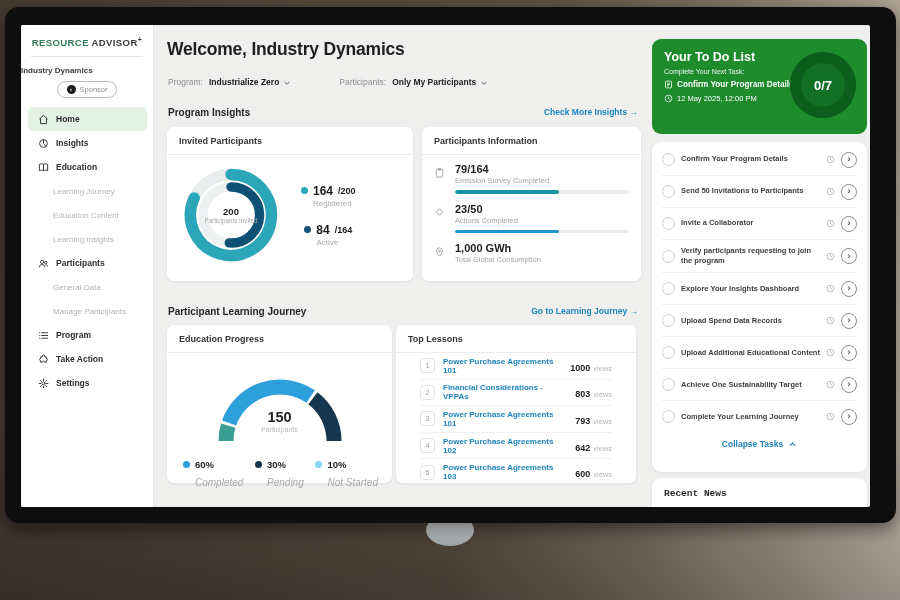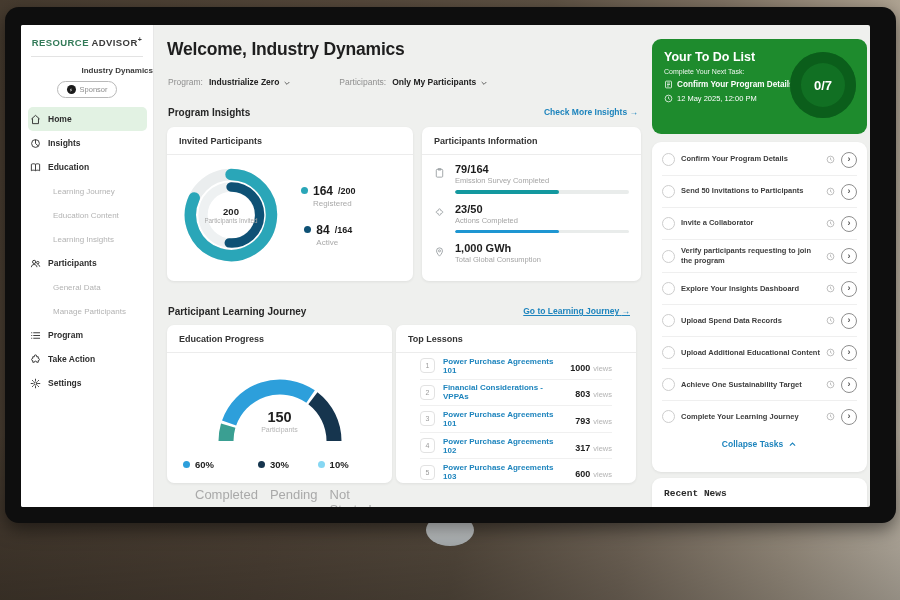--- a/index.html
+++ b/index.html
@@ -14,26 +14,26 @@
     border-radius:14px;box-shadow:0 6px 18px rgba(0,0,0,0.5);}
   .screen{position:absolute;left:16px;top:18px;width:849px;height:482px;background:#eff0ee;
     overflow:hidden;border-radius:2px;}
 
   
   .sidebar{position:absolute;left:0;top:0;width:133px;height:482px;background:#ffffff;
     border-right:1px solid #e7e7e7;box-sizing:border-box;}
   .logo{margin:11px 0 0 0;text-align:center;font-size:9.5px;font-weight:bold;letter-spacing:.4px;}
   .logo .g{color:#337a58;} .logo .d{color:#3a3a3a;} .logo sup{font-size:7px;}
   .logo-div{border:none;border-top:1px solid #e3e3e3;margin:8px 10px 0 10px;}
-  .org{margin-top:9px;text-align:right;font-size:8px;font-weight:bold;color:#3c3c3c;}
+  .org{margin-top:9px;text-align:left;font-size:8px;font-weight:bold;color:#3c3c3c;}
   .sponsor{margin:6px auto 0 auto;width:58px;height:15px;border:1px solid #b9b9b9;border-radius:9px;
     display:flex;align-items:center;justify-content:center;gap:4px;font-size:7.5px;color:#8d8d8d;background:#fff;}
   .sp-dot{width:9px;height:9px;border-radius:50%;background:#1b1b1b;display:flex;align-items:center;justify-content:center;}
   .nav{position:absolute;left:0;top:82px;width:133px;}
-  .nav-item{height:24px;margin:0 7px;padding-left:2px;border-radius:5px;display:flex;align-items:center;gap:7px;
+  .nav-item{height:24px;margin:0 7px;padding-left:10px;border-radius:5px;display:flex;align-items:center;gap:7px;
     font-size:8.5px;font-weight:bold;color:#2e2e2e;cursor:pointer;}
   .nav-item.active{background:#e2f2e3;}
   .nav-item svg{width:11px;height:11px;flex:0 0 auto;}
   .nav-sub{height:24px;margin:0 7px;padding-left:25px;display:flex;align-items:center;
     font-size:8px;color:#b3b3b3;cursor:pointer;}
 
   
   .main{position:absolute;left:133px;top:0;width:716px;height:482px;}
   .welcome{position:absolute;left:13px;top:14px;font-size:17.5px;font-weight:bold;color:#1e1e1e;letter-spacing:-.2px;}
   .filters{position:absolute;left:14px;top:52px;display:flex;align-items:center;gap:6px;font-size:8.5px;}
@@ -77,21 +77,21 @@
   
   .gauge-wrap{position:relative;width:150px;height:88px;margin:10px auto 0 auto;}
   .gauge-center{position:absolute;left:50%;top:46px;transform:translateX(-50%);text-align:center;width:80px;}
   .gauge-center .v{font-size:14.5px;font-weight:bold;color:#222;}
   .gauge-center .l{font-size:7px;color:#b5b5b5;margin-top:1px;}
   .ep-legend{display:flex;justify-content:space-between;padding:8px 14px 0 16px;}
   .ep-item .row1{display:flex;align-items:center;gap:5px;}
   .ep-dot{width:7px;height:7px;border-radius:50%;}
   .ep-dot.blue{background:#2d9fdb;} .ep-dot.navy{background:#16354e;} .ep-dot.light{background:#86d7f3;}
   .ep-pct{font-size:9.5px;font-weight:bold;color:#222;}
-  .ep-lab{font-size:13px;color:#a9a9a9;margin-left:12px;margin-top:17px;}
+  .ep-lab{font-size:10px;color:#a9a9a9;margin-left:12px;margin-top:7px;font-style:italic;}
 
   
   .tl-rows{padding:0 24px;}
   .tl-row{display:flex;align-items:center;height:25.6px;border-bottom:1px solid #f0f0f0;gap:8px;}
   .tl-row:last-child{border-bottom:none;}
   .tl-badge{width:13px;height:13px;border:1px solid #e2e2e2;border-radius:4px;font-size:7px;color:#9a9a9a;
     display:flex;align-items:center;justify-content:center;flex:0 0 auto;}
   .tl-title{flex:1;font-size:8px;font-weight:bold;color:#1d84bd;cursor:pointer;}
   .tl-views{font-size:9px;font-weight:bold;color:#222;}
   .tl-word{font-size:7.5px;color:#b3b3b3;margin-left:3px;}
@@ -315,21 +315,21 @@
           </span>
           <div class="pi-content">
             <div class="pi-val">1,000 GWh</div>
             <div class="pi-lab">Total Global Consumption</div>
           </div>
         </div>
       </div>
     </div>
 
     <div class="sec-head" style="left:14px;top:281px;">Participant Learning Journey</div>
-    <div class="sec-link" style="right:240px;top:281px;text-decoration:underline;">
+    <div class="sec-link" style="right:232px;top:281px;">
       <span>Go to Learning Journey</span>
       <span>→</span>
     </div>
 
     <div class="card" style="left:13px;top:300px;width:225px;height:158px;">
       <div class="card-title">Education Progress</div>
       <div class="gauge-wrap">
         <svg width="150" height="88" viewBox="0 0 150 88">
           <path d="M21 78 A54 54 0 0 1 23.2 62.7" fill="none" stroke="#3a9f92" stroke-width="15"></path>
           <path d="M24.1 60 A54 54 0 0 1 105.6 33.5" fill="none" stroke="#2d9fdb" stroke-width="15"></path>
@@ -379,21 +379,21 @@
           <span><span class="tl-views">803</span><span class="tl-word">views</span></span>
         </div>
         <div class="tl-row">
           <span class="tl-badge">3</span>
           <span class="tl-title">Power Purchase Agreements 101</span>
           <span><span class="tl-views">793</span><span class="tl-word">views</span></span>
         </div>
         <div class="tl-row">
           <span class="tl-badge">4</span>
           <span class="tl-title">Power Purchase Agreements 102</span>
-          <span><span class="tl-views">317</span><span class="tl-word">views</span></span>
+          <span><span class="tl-views">642</span><span class="tl-word">views</span></span>
         </div>
         <div class="tl-row">
           <span class="tl-badge">5</span>
           <span class="tl-title">Power Purchase Agreements 103</span>
           <span><span class="tl-views">600</span><span class="tl-word">views</span></span>
         </div>
       </div>
     </div>
 
     <div class="todo-green">

